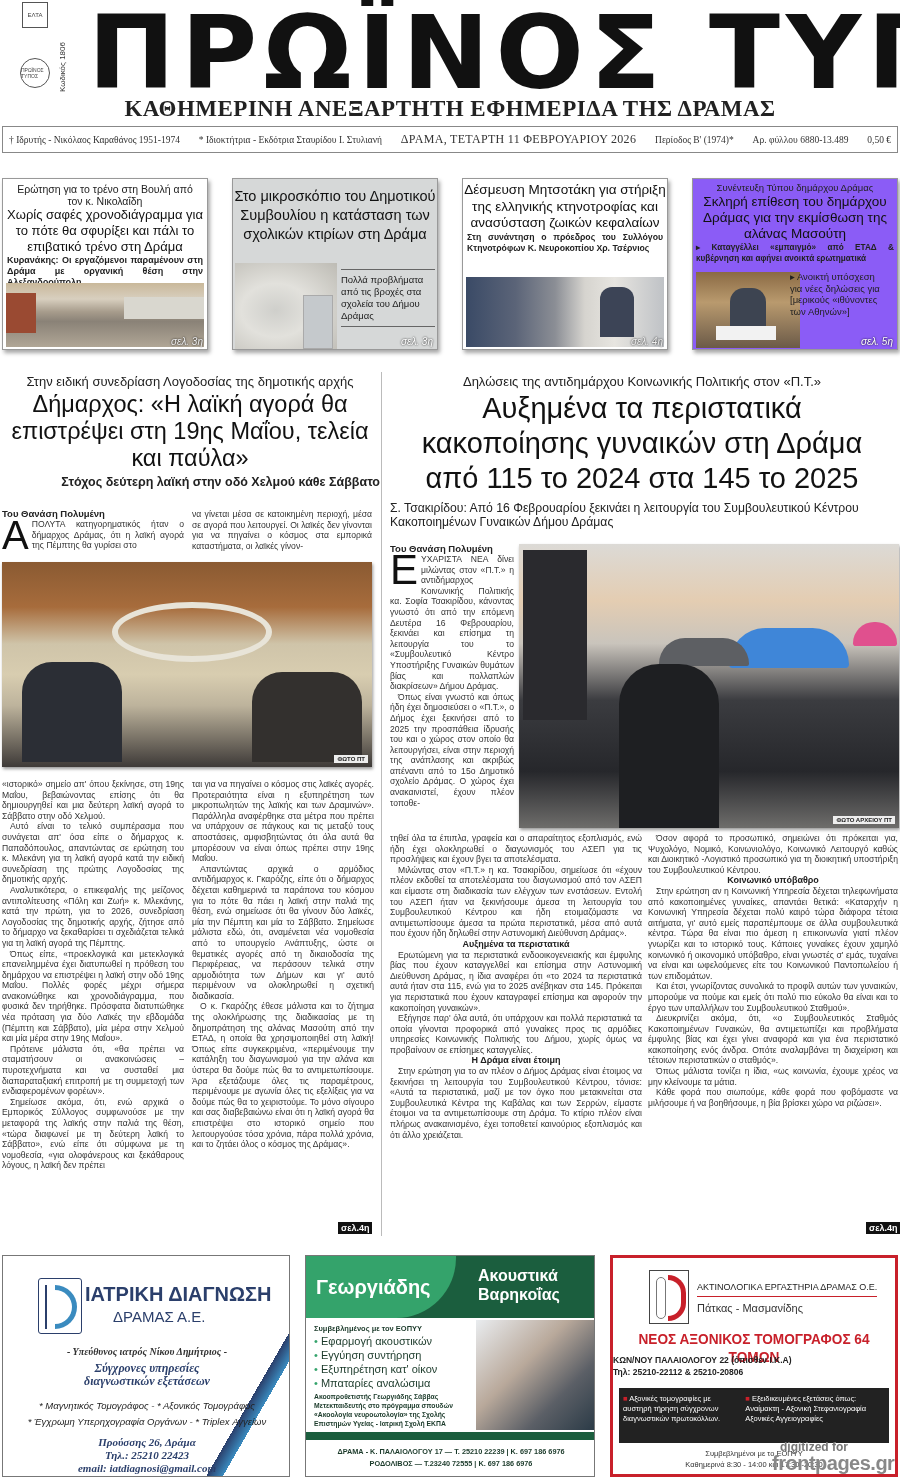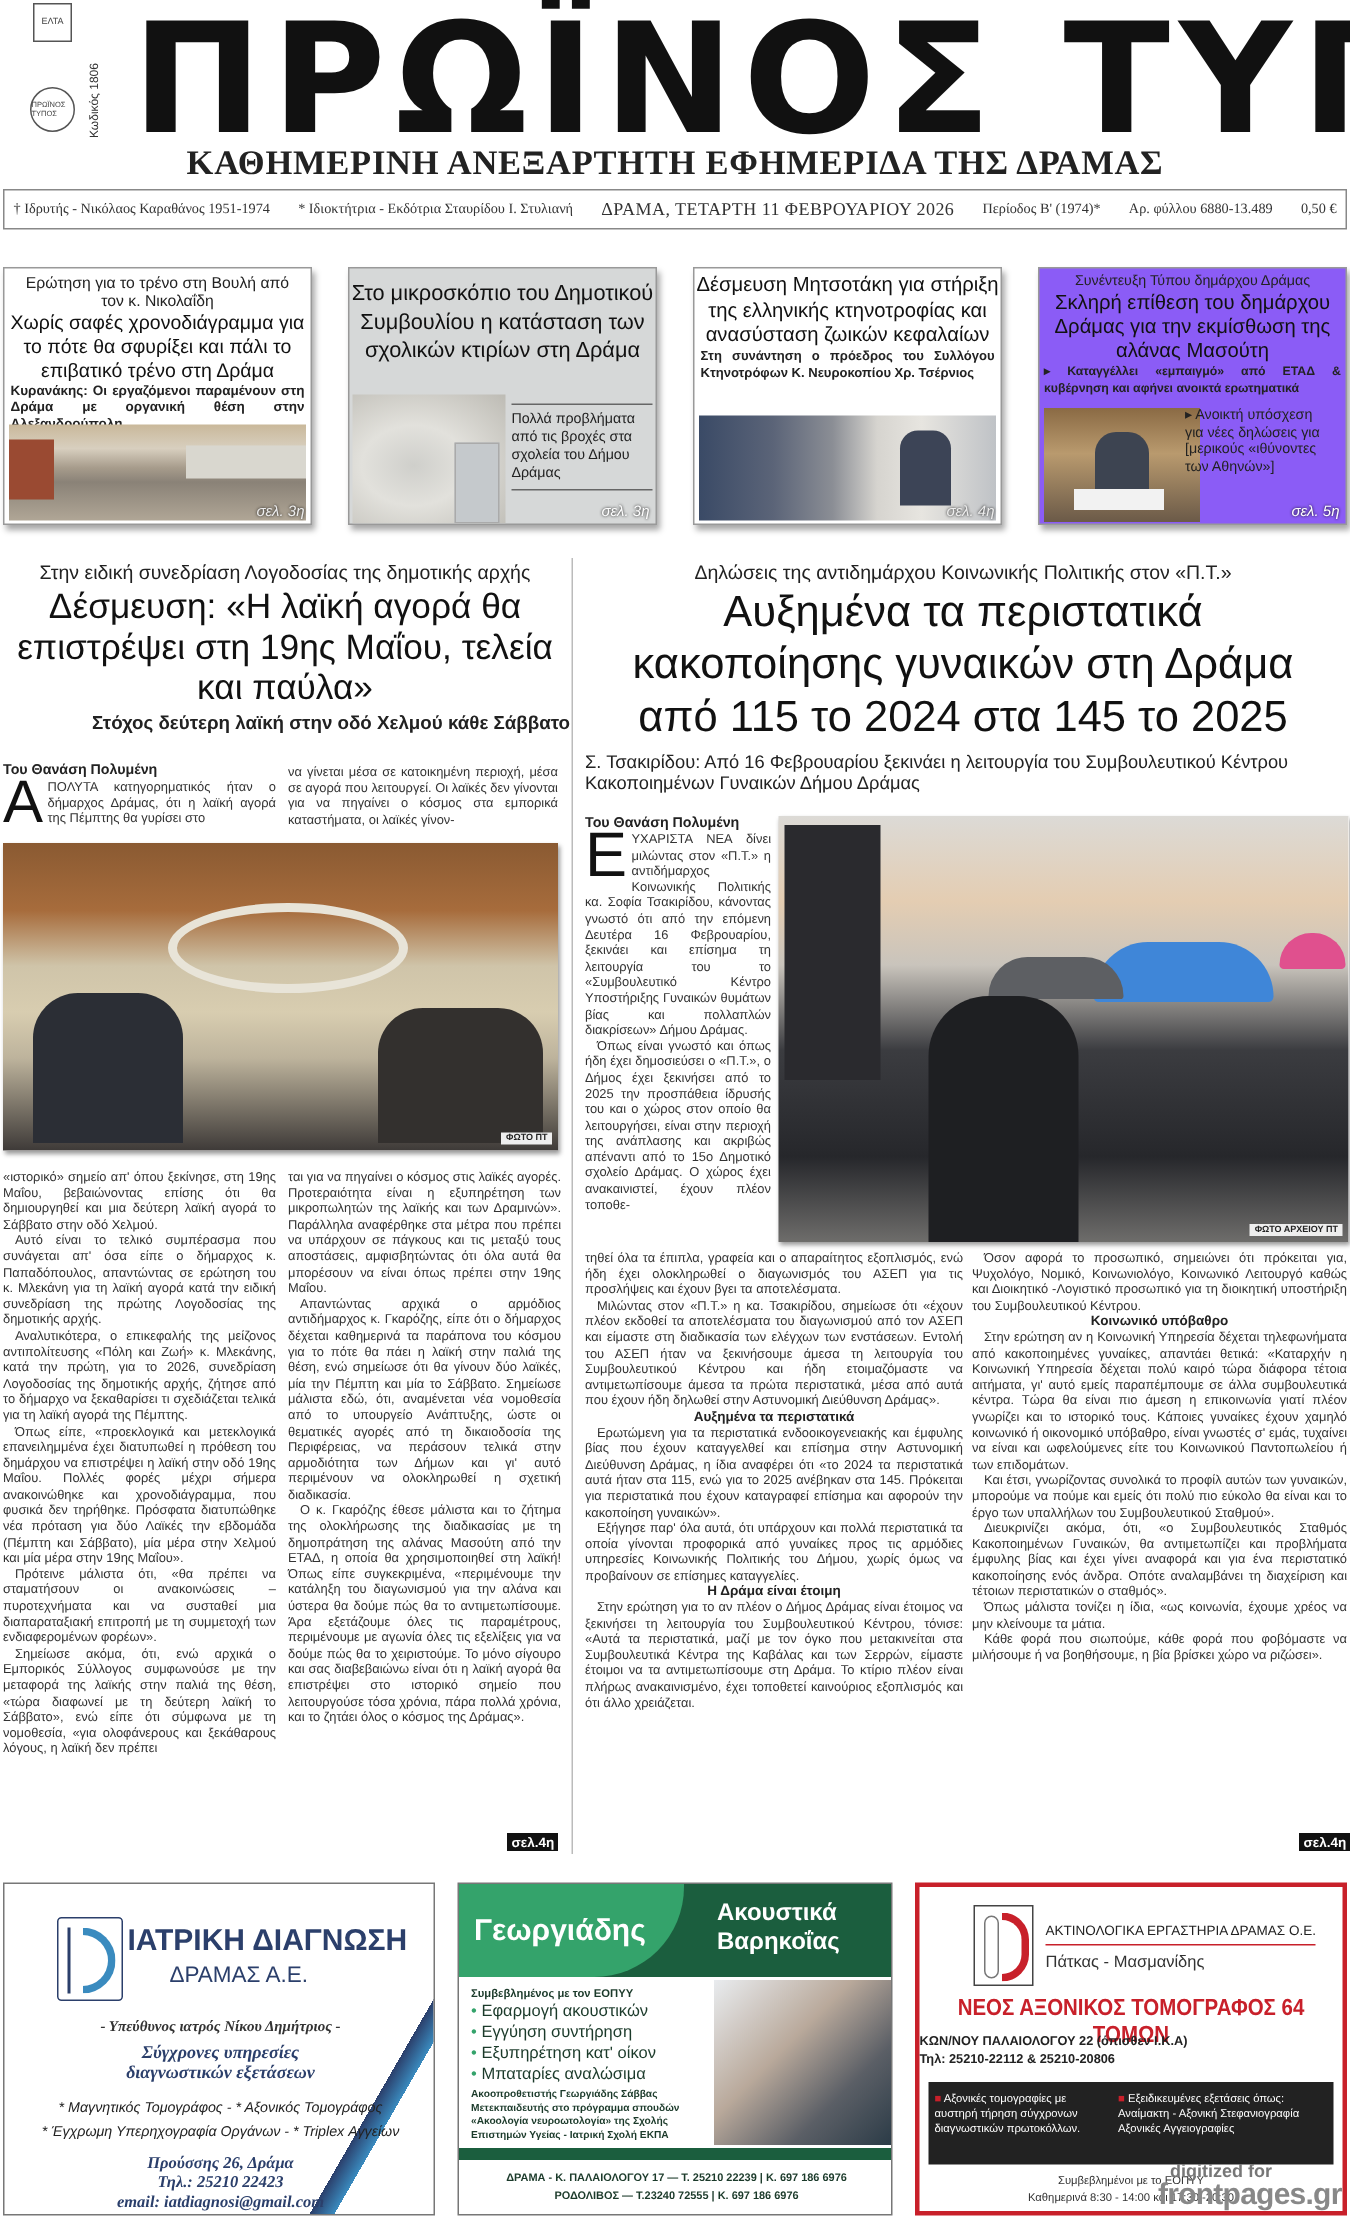--- a/index.html
+++ b/index.html
@@ -88,21 +88,21 @@
   <div class="photo" style="left:3px;top:93px;width:104px;height:76px;background:linear-gradient(180deg,#8a6a44 0%,#b99a6e 40%,#6b5a48 100%)">
     <div style="position:absolute;left:34px;top:16px;width:36px;height:44px;background:#3d4451;border-radius:14px 14px 0 0"></div>
     <div style="position:absolute;left:20px;top:54px;width:60px;height:14px;background:#f2f2f2"></div>
   </div>
   <div style="position:absolute;left:97px;top:92px;width:92px;font-size:9.5px;line-height:11.5px">▸ Ανοικτή υπόσχεση για νέες δηλώσεις για [μερικούς «ιθύνοντες των Αθηνών»]</div>
   <span class="pg" style="color:#fff">σελ. 5η</span>
 </div>
 
 <div class="abs" style="left:0;top:374px;width:380px">
   <div class="kicker">Στην ειδική συνεδρίαση Λογοδοσίας της δημοτικής αρχής</div>
-  <div class="headline" style="font-size:23.5px;margin-top:2px;padding:0 4px">Δέσμευση: «Η λαϊκή αγορά θα επιστρέψει στη 19ης Μαΐου, τελεία και παύλα»</div>
+  <div class="headline" style="font-size:23.5px;margin-top:2px;padding:0 4px">Δήμαρχος: «Η λαϊκή αγορά θα επιστρέψει στη 19ης Μαΐου, τελεία και παύλα»</div>
   <div class="deck" style="margin-top:3px">Στόχος δεύτερη λαϊκή στην οδό Χελμού κάθε Σάββατο</div>
 </div>
 <div class="abs byline" style="left:2px;top:508px">Του Θανάση Πολυμένη</div>
 <div class="abs body" style="left:2px;top:519px;width:182px">
   <span class="dropcap">Α</span><span>ΠΟΛΥΤΑ κατηγορηματικός ήταν ο δήμαρχος Δράμας, ότι η λαϊκή αγορά της Πέμπτης θα γυρίσει στο</span>
 </div>
 <div class="abs body" style="left:192px;top:509px;width:180px">να γίνεται μέσα σε κατοικημένη περιοχή, μέσα σε αγορά που λειτουργεί. Οι λαϊκές δεν γίνονται για να πηγαίνει ο κόσμος στα εμπορικά καταστήματα, οι λαϊκές γίνον-</div>
 <div class="abs" style="left:2px;top:562px;width:370px;height:205px;background:linear-gradient(180deg,#8a5a32 0%,#a76c3c 22%,#cfc4a9 40%,#d8cdb0 55%,#bdb39c 70%,#3e3a38 100%);box-shadow:1px 2px 3px rgba(0,0,0,.4)">
   <div style="position:absolute;left:110px;top:40px;width:160px;height:60px;border-radius:50%;border:6px solid #e8e4d8"></div>
   <div style="position:absolute;left:20px;top:100px;width:100px;height:100px;background:#2b2e35;border-radius:30px 30px 0 0"></div>

